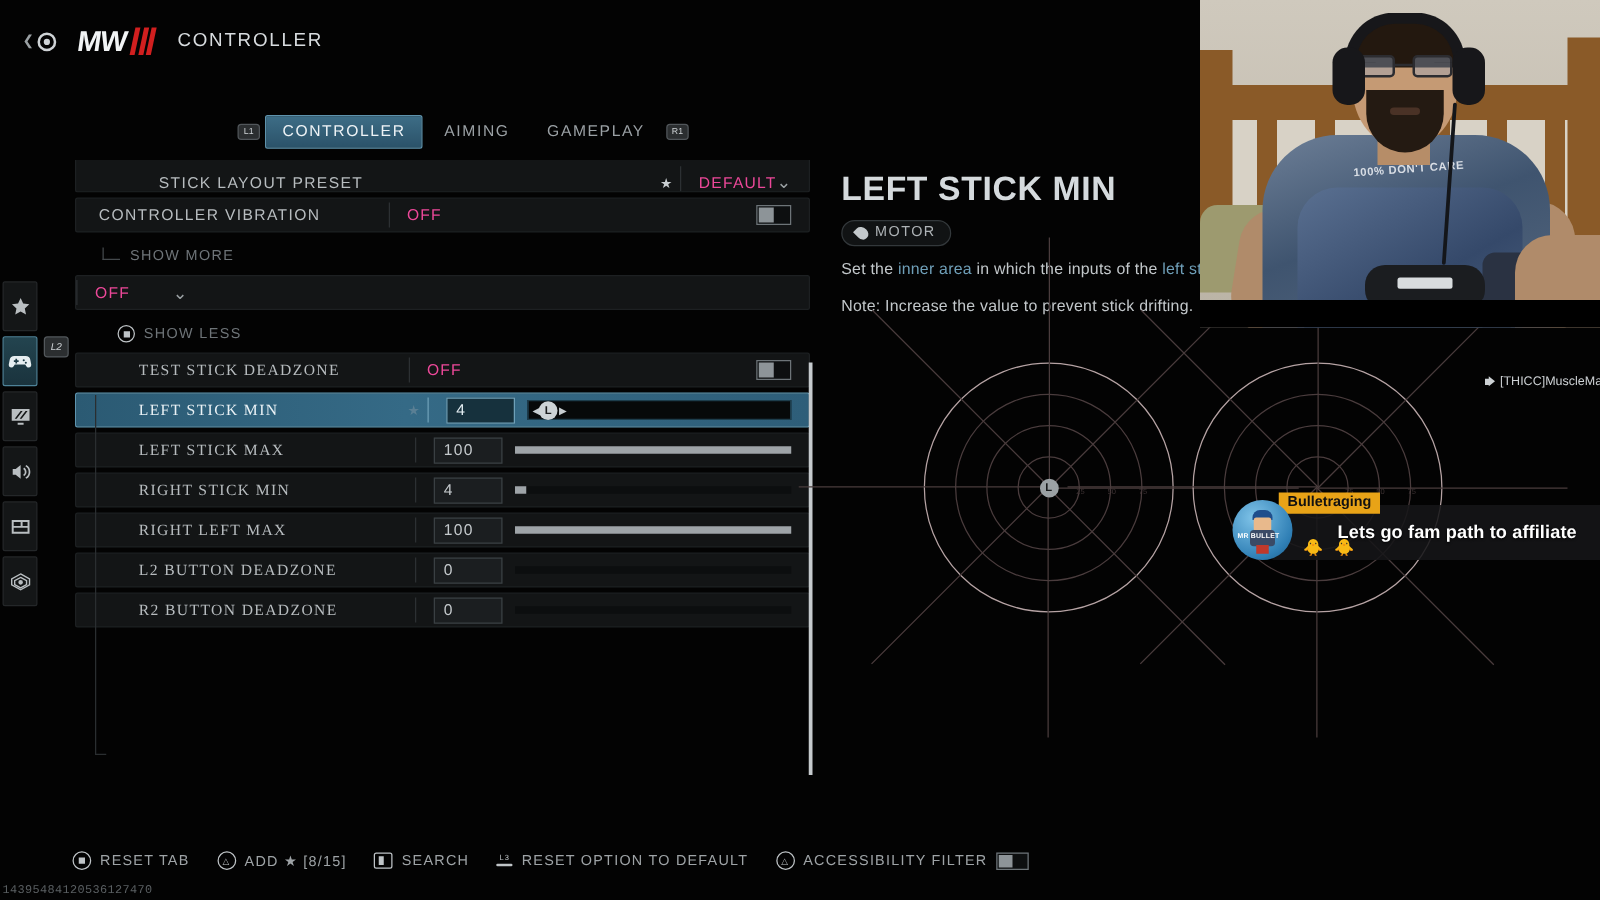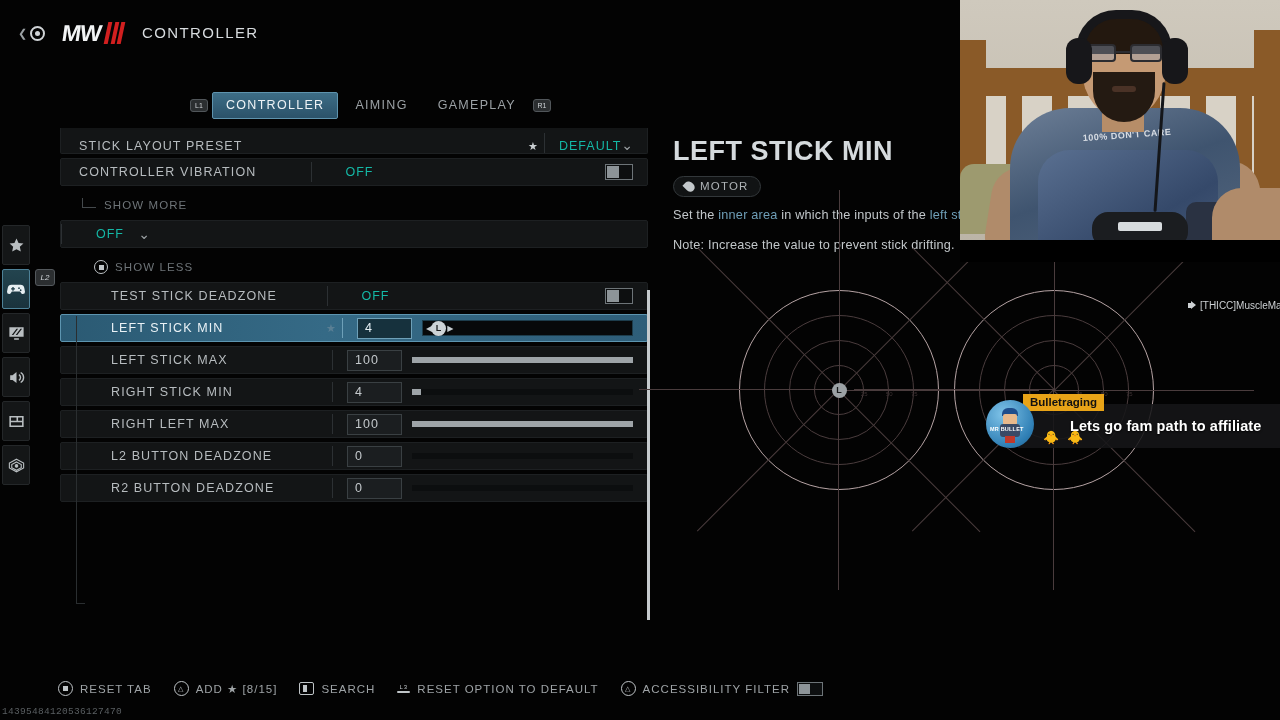--- a/index.html
+++ b/index.html
@@ -39,26 +39,26 @@
               display:flex; align-items:center; justify-content:center; color:#b9bec1; }
   .rail-btn.sel { background:linear-gradient(180deg,#23444f,#1a333d); border-color:#4e8298; color:#e6eef1; }
   .rail-badge { position:absolute; left:33px; top:44px; width:20px; height:17px; border-radius:3px;
                 background:#2b2e30; border:1px solid #53585c; color:#cfd3d6; font-size:8px;
                 display:flex; align-items:center; justify-content:center;font-style:italic; }
 
   
   .list { position:absolute; left:60px; top:128px; width:588px; height:500px; }
   .row { position:relative; height:28px; background:#131516; border:1px solid #1d2022; border-radius:2px;
          display:flex; align-items:center; margin-bottom:4px; }
-  .row.clipped { height:26px; border-top:none; border-radius:0 0 2px 2px; overflow:hidden; align-items:flex-end;}
+  .row.clipped { height:26px; border-top:none; border-radius:0 0 2px 2px; overflow:hidden; align-items:flex-end;padding-left:48px;}
   .row .lbl { font-size:12.5px; letter-spacing:1.1px; color:#b7bcbf; padding-left:18px; flex:1; }
-  .row.indent .lbl { padding-left:50px; }
+  .row.indent .lbl { padding-left:50px;font-family:Liberation Serif, serif; }
   .row .star { width:22px; text-align:center; color:#c9ced1; font-size:11px; }
   .row .divider { width:1px; height:20px; background:#2c3033; }
-  .row .val { width:62px; padding-left:14px; font-size:12.5px; letter-spacing:1px; color:#14b8a6;text-align:right; }
+  .row .val { width:62px; padding-left:14px; font-size:12.5px; letter-spacing:1px; color:#ec4899; }
   .row .chev-d { width:40px; text-align:center; color:#9aa0a3; font-size:14px; }
   .row .minus { width:40px; text-align:center; color:#9aa0a3; font-size:14px; }
 
   .toggle { width:28px; height:16px; border:1px solid #6d7478; background:#0d0f10; margin-right:14px;
             display:flex; align-items:center; }
   .toggle i { display:block; width:12px; height:12px; background:#8d9498; margin-left:1px; }
 
   .numbox { width:55px; height:21px; margin-left:14px; background:#1b1e20; border:1px solid #3a4043;
             color:#c4c9cc; font-size:12.5px; display:flex; align-items:center; padding-left:7px;
             letter-spacing:1px; }

